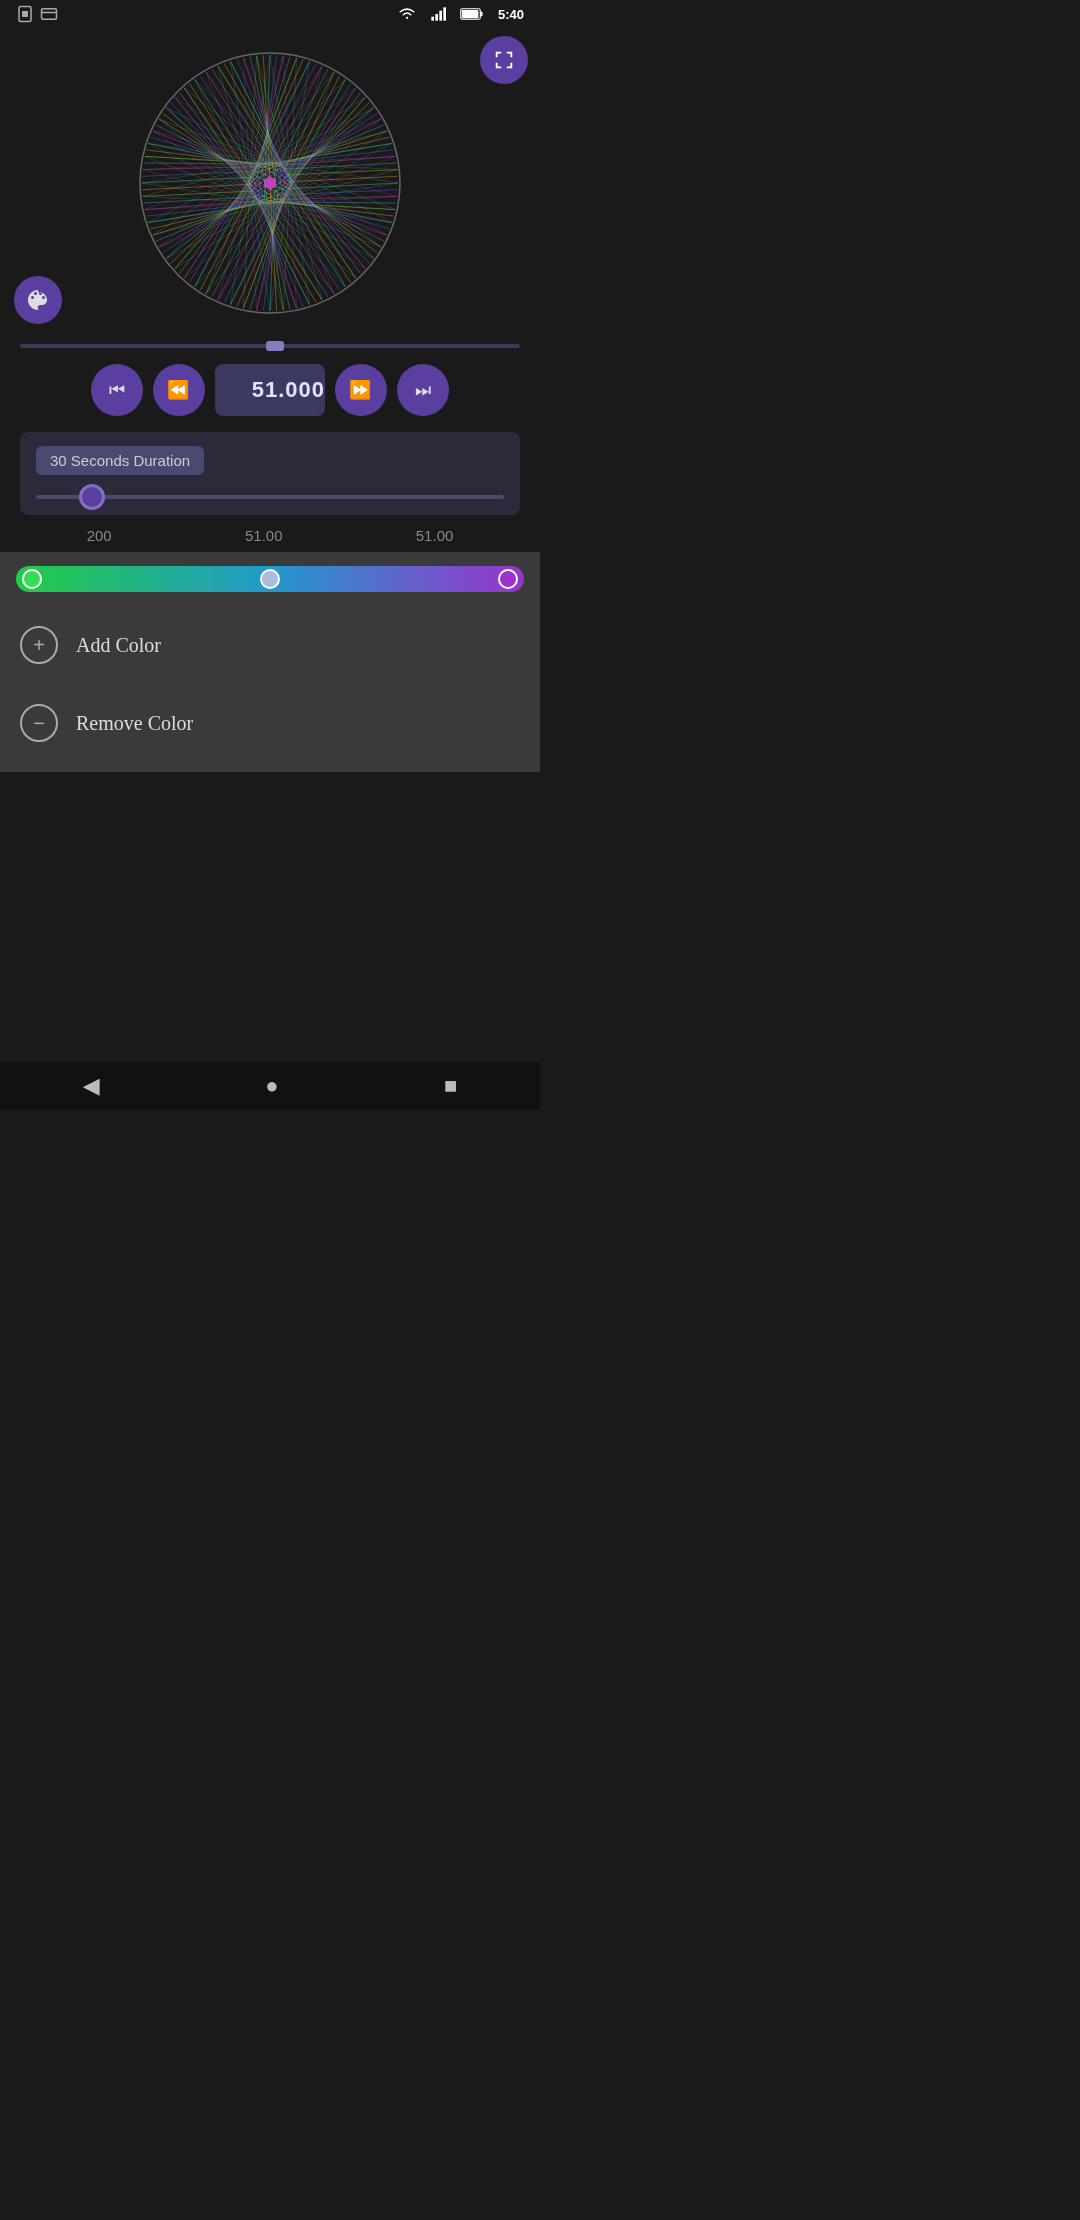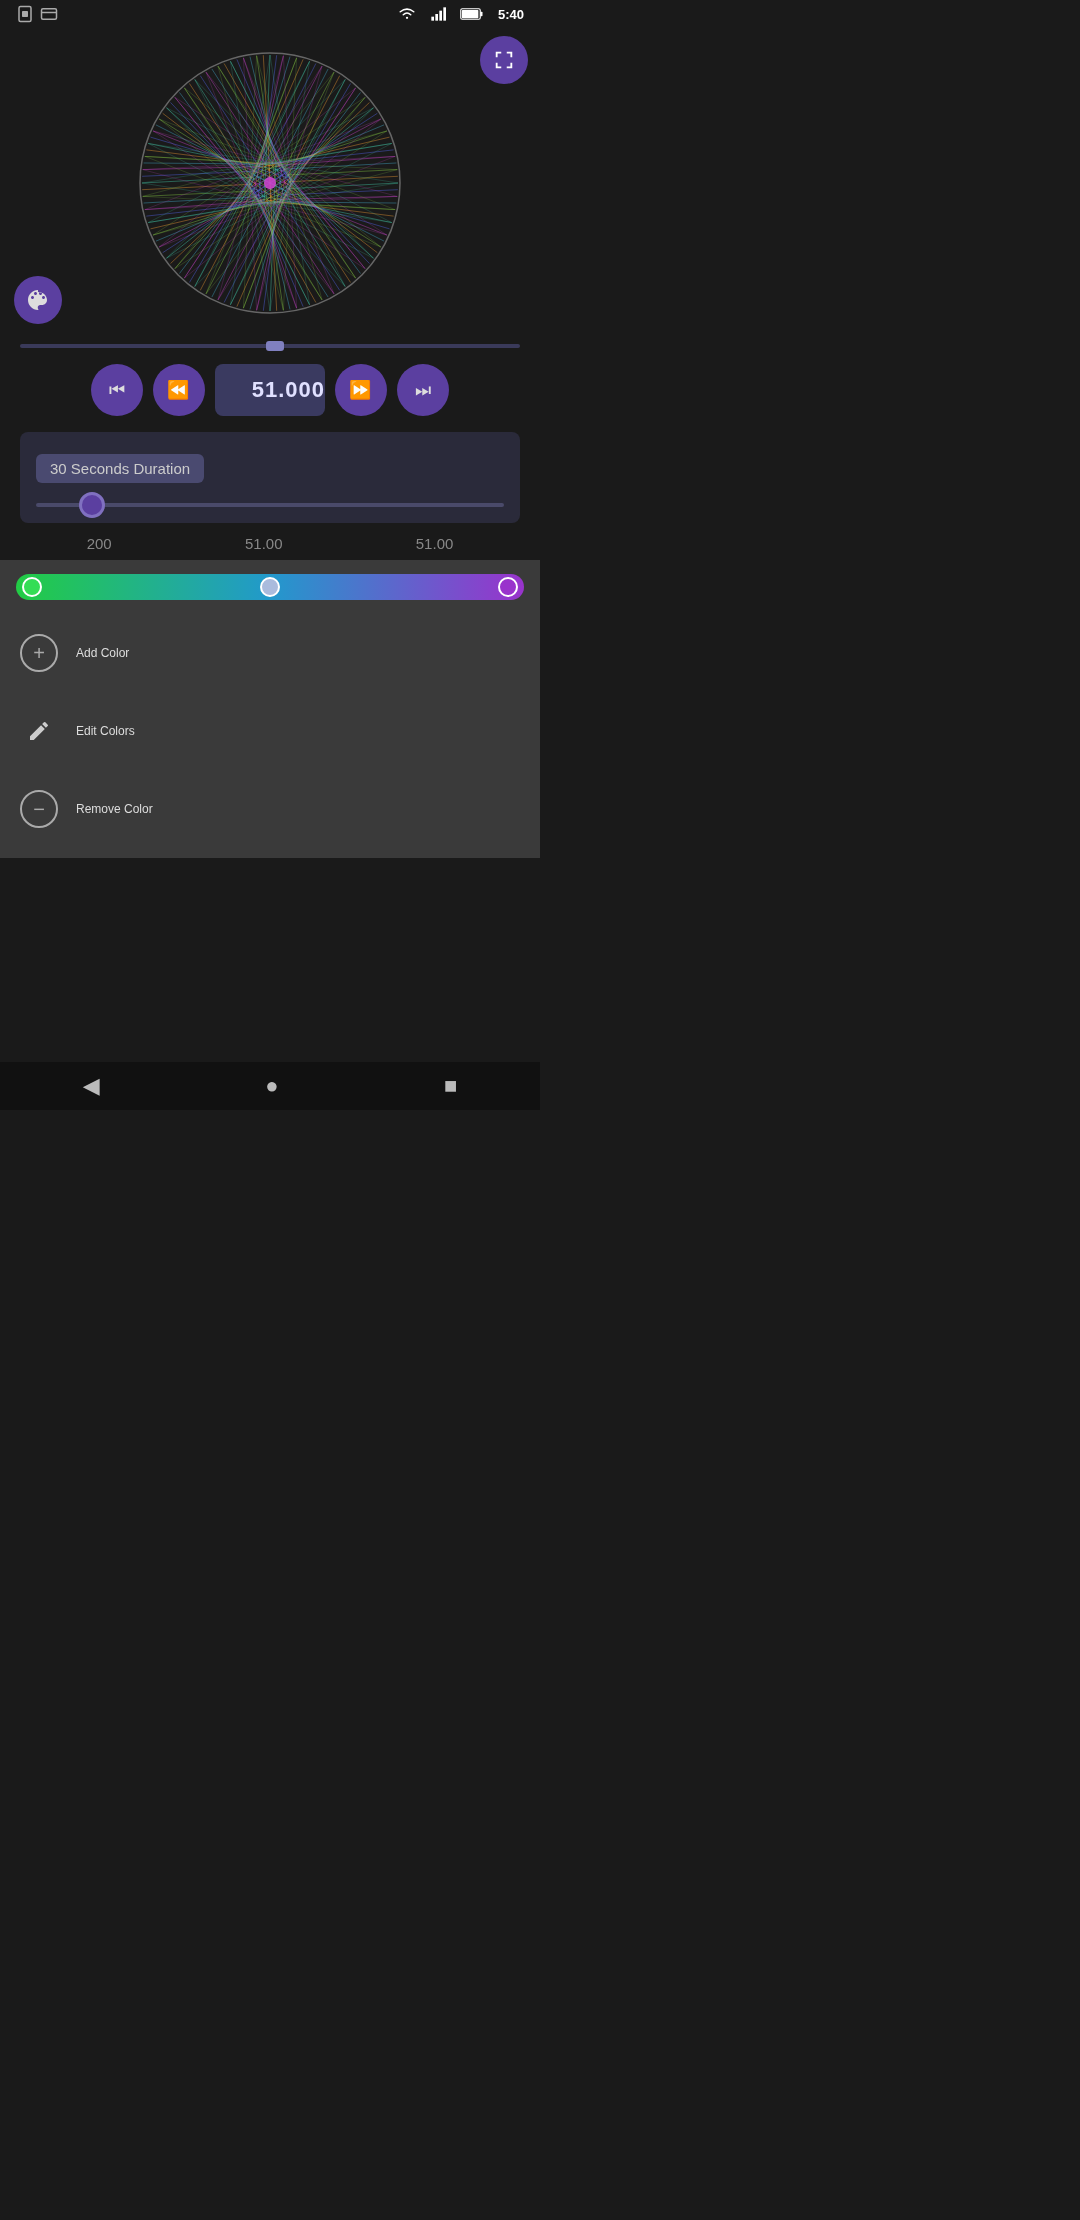--- a/index.html
+++ b/index.html
@@ -138,21 +138,21 @@
       font-weight: bold;
       color: #e0e0ff;
       letter-spacing: 1px;
     }
 
     
     .duration-panel {
       margin: 6px 20px;
       background: #2a2a3a;
       border-radius: 8px;
-      padding: 22px 16px 16px;
+      padding: 14px 16px 16px;
       position: relative;
     }
     .duration-label-bubble {
       background: #4a4a70;
       border-radius: 6px;
       padding: 6px 14px;
       display: inline-block;
       font-size: 15px;
       color: #ccc;
       margin-bottom: 12px;
@@ -255,22 +255,23 @@
       display: flex;
       align-items: center;
       justify-content: center;
       font-size: 20px;
       flex-shrink: 0;
     }
     .menu-icon.add { background: transparent; border: 2px solid #aaa; color: #aaa; }
     .menu-icon.edit { background: transparent; color: #ccc; }
     .menu-icon.remove { background: transparent; border: 2px solid #aaa; color: #aaa; }
     .menu-label {
-      font-size: 12px;
+      font-size: 20px;
       color: #ddd;
+      font-family: Liberation Serif, serif;
     }
 
     
     .nav-bar {
       position: absolute;
       bottom: 0;
       left: 0;
       width: 100%;
       height: 48px;
       background: #111;
@@ -581,28 +582,20 @@
     <div class="grad-thumb-right"></div>
   </div>
 </div>
 
 <div class="menu-items">
   <div class="menu-item">
     <div class="menu-icon add">+</div>
     <span class="menu-label">Add Color</span>
   </div>
   <div class="menu-item">
-    <div class="menu-icon edit">
-      <svg width="24" height="24" viewBox="0 0 24 24" fill="#ccc">
-        <path d="M3 17.25V21h3.75L17.81 9.94l-3.75-3.75L3 17.25zM20.71 7.04a1 1 0 0 0 0-1.41l-2.34-2.34a1 1 0 0 0-1.41 0l-1.83 1.83 3.75 3.75 1.83-1.83z"></path>
-      </svg>
-    </div>
-    <span class="menu-label">Edit Colors</span>
-  </div>
-  <div class="menu-item">
     <div class="menu-icon remove">−</div>
     <span class="menu-label">Remove Color</span>
   </div>
 </div>
 
 <div class="nav-bar">
   <div class="nav-btn">
     <span>◀</span>
   </div>
   <div class="nav-btn">

